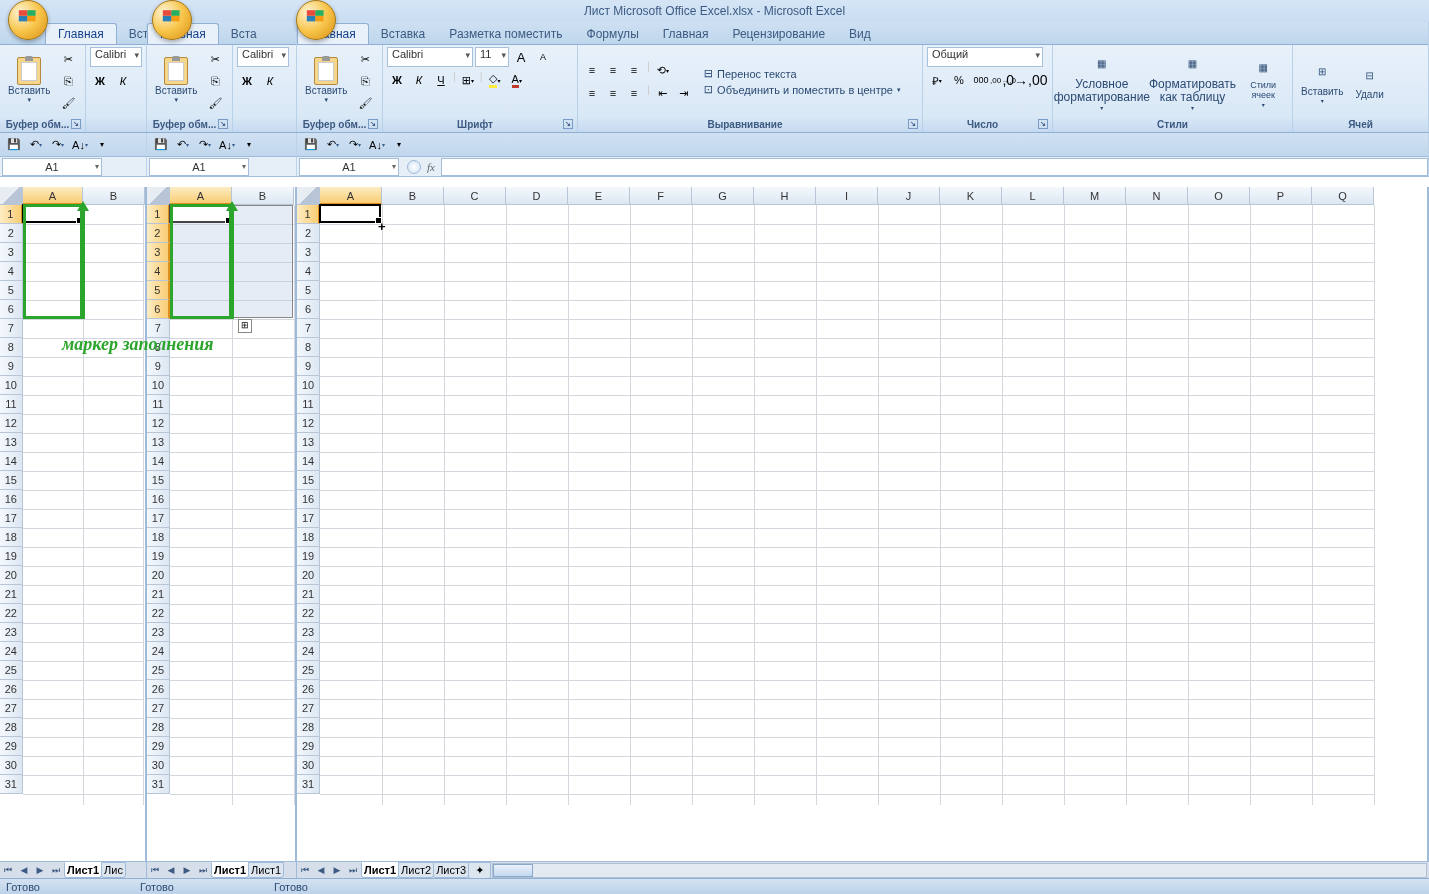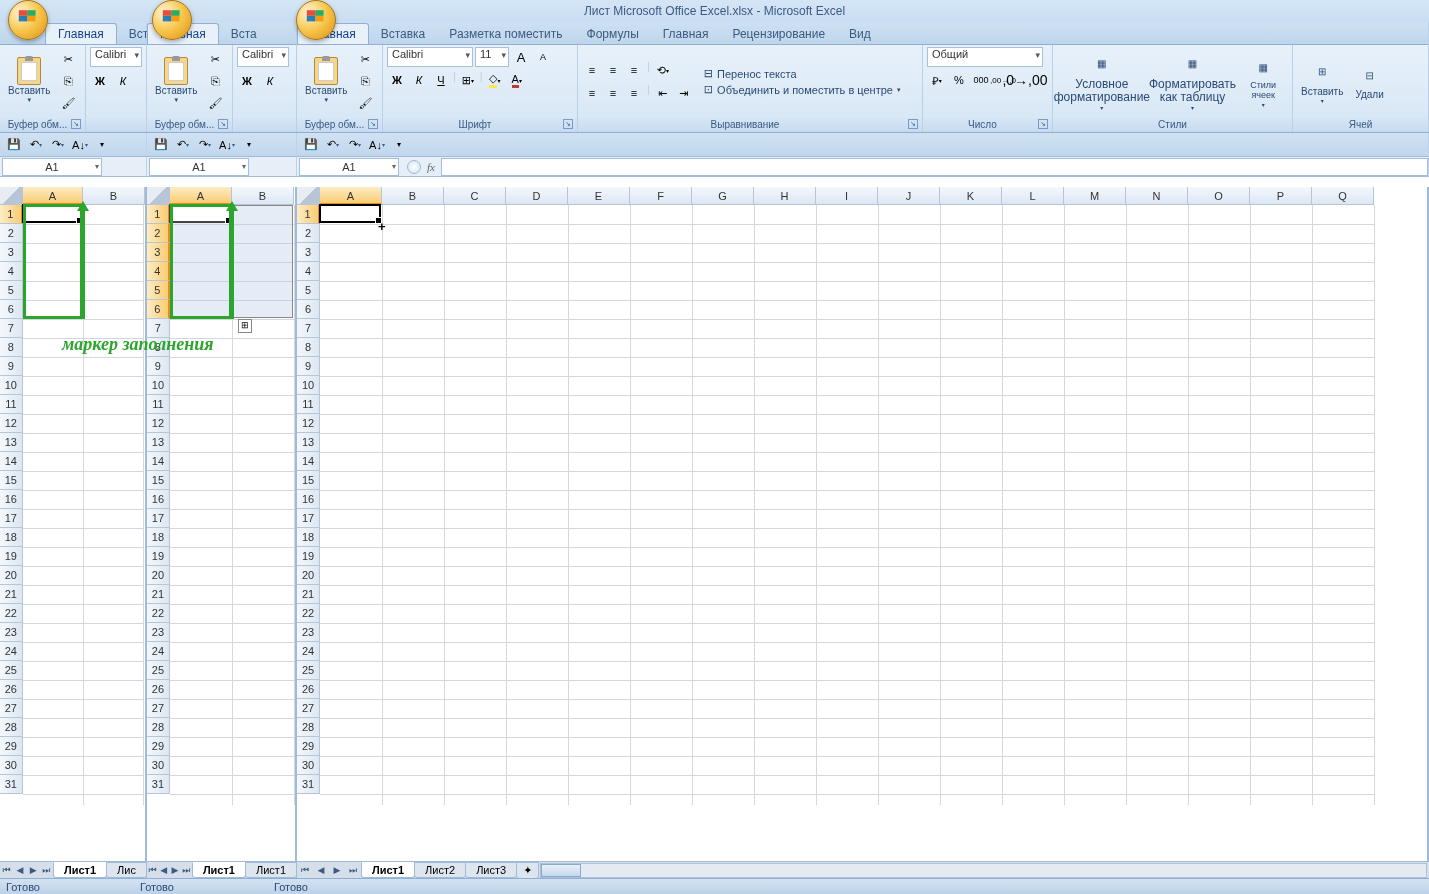--- a/index.html
+++ b/index.html
@@ -11,21 +11,21 @@
 .office-orb::after { content: ""; position: absolute; top: 8px; left: 8px; width: 12px; height: 8px; background: #e74c3c; box-shadow: 12px 0 0 #27ae60, 0 8px 0 #2980b9, 12px 8px 0 #f39c12; transform: scale(0.7); }
 
 .tab-strip { height: 23px; background: linear-gradient(to bottom, #cfe0f2, #bdd6ec); display: flex; align-items: flex-end; padding-left: 45px; border-bottom: 1px solid #8fafd5; }
 .tab-strip.second { padding-left: 0; }
 .ribbon-tab { padding: 3px 12px; font-size: 12px; color: #3c5a82; cursor: pointer; border-radius: 3px 3px 0 0; }
 .ribbon-tab.active { background: #e8f1fa; border: 1px solid #8fafd5; border-bottom: none; color: #15428b; }
 
 .ribbon { height: 88px; background: linear-gradient(to bottom, #e8f1fa, #d6e6f5); border-bottom: 1px solid #8fafd5; display: flex; }
 .ribbon-group { border-right: 1px solid #b8d0e8; display: flex; flex-direction: column; }
 .group-body { flex: 1; display: flex; align-items: center; padding: 2px 4px; gap: 4px; }
-.group-label { font-size: 10px; color: #3c5a82; text-align: center; padding: 1px 4px; background: linear-gradient(to bottom, #d6e6f5, #c6daf0); height: 14px; white-space: nowrap; overflow: hidden; }
+.group-label { font-size: 10px; color: #3c5a82; text-align: center; padding: 1px 4px; background: linear-gradient(to bottom, #d6e6f5, #c6daf0); height: 14px; white-space: nowrap; overflow: hidden; font-weight: bold; }
 .group-label .launcher { float: right; width: 10px; height: 10px; border: 1px solid #7a9bc3; font-size: 7px; line-height: 7px; }
 
 .big-btn { display: flex; flex-direction: column; align-items: center; justify-content: center; padding: 2px 4px; font-size: 10px; color: #2b4a73; text-align: center; cursor: pointer; }
 .big-btn .ico { width: 28px; height: 24px; margin-bottom: 2px; display: flex; align-items: center; justify-content: center; }
 .small-col { display: flex; flex-direction: column; gap: 2px; }
 .small-btn { width: 20px; height: 20px; display: flex; align-items: center; justify-content: center; cursor: pointer; border: 1px solid transparent; }
 
 .clipboard-ico { width: 24px; height: 28px; background: #f5d68a; border: 1px solid #b5893c; border-radius: 2px; position: relative; }
 .clipboard-ico::before { content: ""; position: absolute; top: 4px; left: 3px; right: 3px; bottom: 3px; background: #fff; border: 1px solid #ccc; }
 .clipboard-ico::after { content: ""; position: absolute; top: -2px; left: 7px; width: 8px; height: 5px; background: #999; border-radius: 2px 2px 0 0; }
@@ -65,21 +65,21 @@
 .active-cell::after { content: ""; position: absolute; right: -3px; bottom: -3px; width: 5px; height: 5px; background: #000; border: 1px solid #fff; }
 .sel-range { position: absolute; background: rgba(180,200,225,0.35); border: 1px solid #888; }
 
 .annotation { position: absolute; font-family: 'Comic Sans MS', cursive; font-weight: bold; font-size: 18px; color: #2ca52c; font-style: italic; }
 .green-box { position: absolute; border: 3px solid #2ca52c; }
 .green-arrow { position: absolute; width: 3px; background: #2ca52c; }
 .green-arrow::before { content: ""; position: absolute; top: -8px; left: -5px; border-left: 6px solid transparent; border-right: 6px solid transparent; border-bottom: 10px solid #2ca52c; }
 
 .sheet-tabs { position: absolute; bottom: 16px; left: 0; right: 0; height: 17px; background: #d6dee9; display: flex; align-items: center; font-size: 11px; border-top: 1px solid #9fbbd9; }
 .nav-btn { width: 16px; height: 15px; display: flex; align-items: center; justify-content: center; color: #3c5a82; cursor: pointer; font-size: 9px; }
-.sheet-tab { padding: 1px 10px; background: #dde5ef; border: 1px solid #9fbbd9; border-radius: 0 0 3px 3px; margin-right: -1px; cursor: pointer; }
+.sheet-tab { padding: 1px 2px; background: #dde5ef; border: 1px solid #9fbbd9; border-radius: 0 0 3px 3px; margin-right: -1px; cursor: pointer; }
 .sheet-tab.active { background: #fff; font-weight: bold; border-top: 1px solid #fff; }
 .hscroll { flex: 1; height: 15px; background: #e4eaf1; border: 1px solid #b0c0d6; margin: 0 2px; position: relative; }
 .hscroll-thumb { position: absolute; left: 0; top: 0; bottom: 0; width: 40px; background: linear-gradient(to bottom, #e8f0fa, #c5d8ed); border: 1px solid #8aa8c8; }
 
 .status-bar { position: absolute; bottom: 0; left: 0; right: 0; height: 16px; background: linear-gradient(to bottom, #d4e2f1, #bcd2e8); border-top: 1px solid #8fafd5; display: flex; align-items: center; font-size: 11px; color: #2b4a73; padding: 0 6px; }
 .status-txt { margin-right: 100px; }
 
 .windows-row { display: flex; }
 .win-seg { border-right: 1px solid #bcd2e8; }
 .w1 { width: 147px; } .w2 { width: 150px; } .w3 { flex: 1; }

